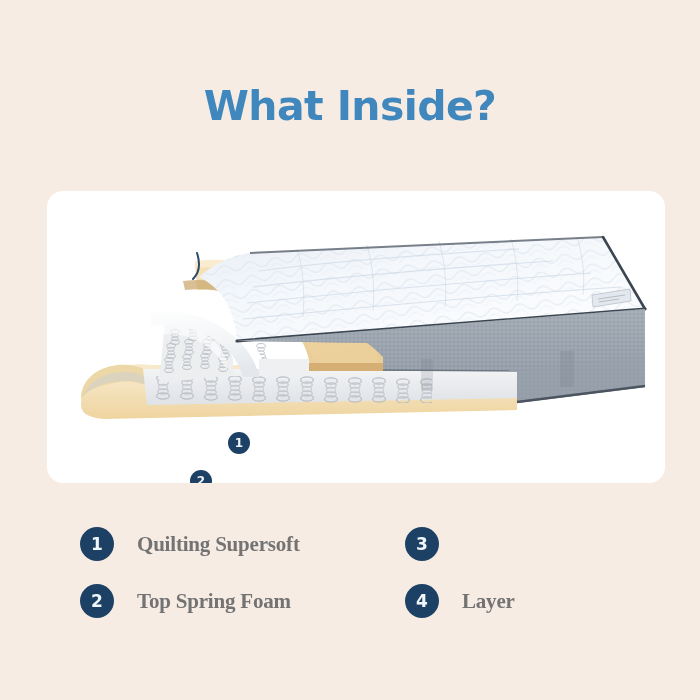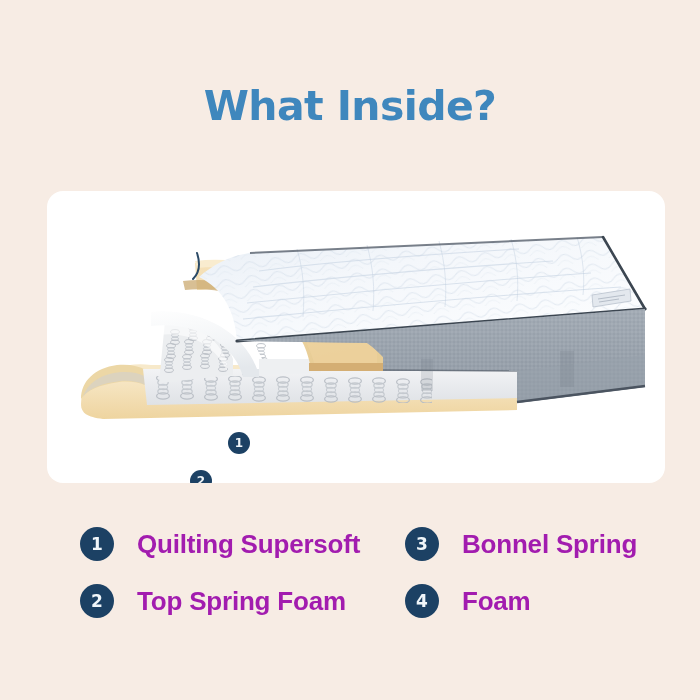--- a/index.html
+++ b/index.html
@@ -100,24 +100,24 @@
     color: #f0f6fa;
     font-size: 17px;
     font-weight: bold;
     line-height: 34px;
     text-align: center;
     font-family: "DejaVu Sans", sans-serif;
     flex: 0 0 auto;
   }
   .legend-label {
     margin-left: 23px;
-    font-size: 26px;
+    font-size: 21px;
     font-weight: bold;
-    color: #a21caf;
-    font-family: Liberation Sans, sans-serif;
+    color: #737373;
+    font-family: Liberation Serif, serif;
     white-space: nowrap;
     letter-spacing: -0.2px;
   }
 </style>
 </head>
 <body>
 
 <div id="stage">
 
   <div id="page-title">What Inside?</div>
@@ -367,23 +367,22 @@
       <div class="legend-label">Quilting Supersoft</div>
     </div>
 
     <div class="legend-item" id="legend-item-2">
       <div class="legend-badge">2</div>
       <div class="legend-label">Top Spring Foam</div>
     </div>
 
     <div class="legend-item" id="legend-item-3">
       <div class="legend-badge">3</div>
-      <div class="legend-label">Bonnel Spring</div>
     </div>
 
     <div class="legend-item" id="legend-item-4">
       <div class="legend-badge">4</div>
-      <div class="legend-label">Foam</div>
+      <div class="legend-label">Layer</div>
     </div>
 
   </div>
 
 </div>
 
 </body></html>

